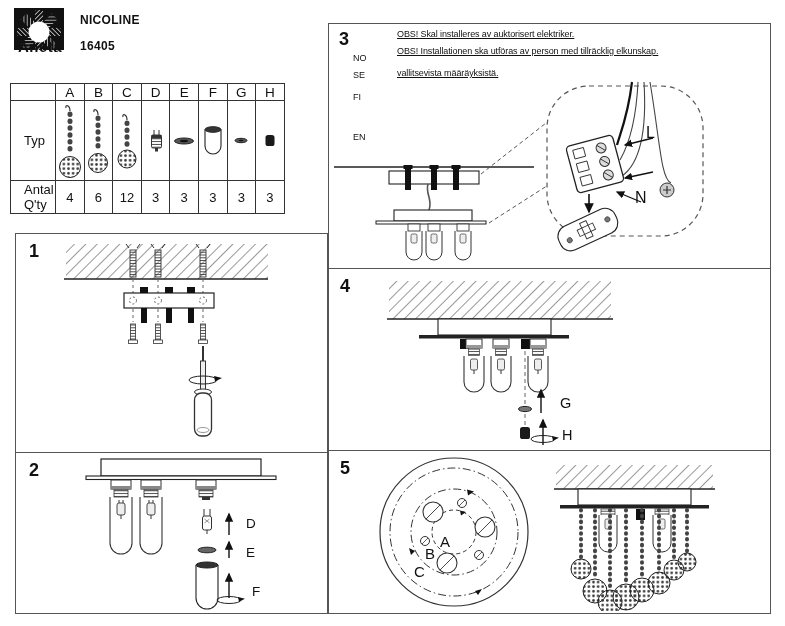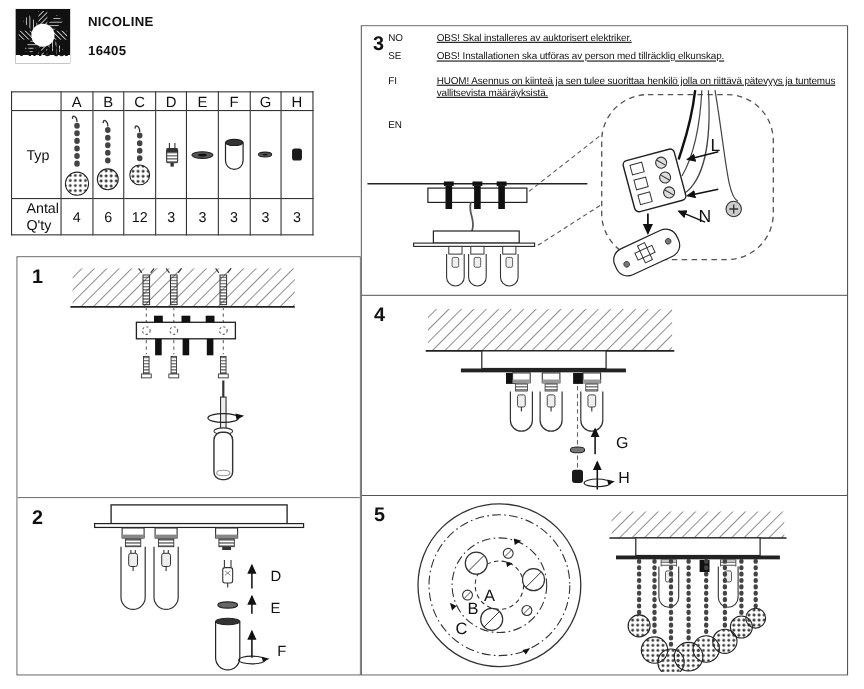--- a/index.html
+++ b/index.html
@@ -15,21 +15,21 @@
   
   table.parts{border-collapse:collapse;table-layout:fixed;background:#fff;}
   table.parts td{border:1px solid #333;padding:0;font-size:13px;vertical-align:middle;}
   table.parts td.hdr{height:16px;text-align:center;font-size:13.5px;}
   table.parts td.typ{height:79px;text-align:center;}
   table.parts td.qty{height:32px;text-align:center;border-radius:12px;}
   table.parts td.lbl{text-align:left;padding-left:13px;font-size:13px;}
   .icon-wrap{display:flex;align-items:center;justify-content:center;width:100%;height:100%;}
   
   .note-row{position:absolute;display:flex;font-size:9px;letter-spacing:-0.1px;line-height:11px;}
-  .note-code{width:44px;flex:none;}
+  .note-code{width:44px;flex:none;margin-top:24px;}
   .note-text{max-width:392px;text-decoration:underline;}
   .note-indent{padding-left:9px;}
   .part-label{position:absolute;font-size:13.5px;}
   .big-label{position:absolute;font-size:16px;}
   svg{display:block;}
   .drawing{position:absolute;}
 </style>
 </head>
 <body>
 
@@ -310,21 +310,20 @@
         <span class="note-code">NO</span>
         <span class="note-text">OBS! Skal installeres av auktorisert elektriker.</span>
       </div>
       <div class="note-row" style="left:24px;top:22px">
         <span class="note-code">SE</span>
         <span class="note-text">OBS! Installationen ska utföras av person med tillräcklig elkunskap.</span>
       </div>
       <div class="note-row" style="left:24px;top:44px">
         <span class="note-code">FI</span>
         <span class="note-text">
-          <span style="display:block">HUOM! Asennus on kiinteä ja sen tulee suorittaa henkilö jolla on riittävä pätevyys ja tuntemus</span>
           <span style="display:block">vallitsevista määräyksistä.</span>
         </span>
       </div>
       <div class="note-row" style="left:24px;top:84px">
         <span class="note-code">EN</span>
       </div>
 
       <svg class="drawing" style="left:0;top:0" width="441" height="243" viewBox="0 0 441 243">
 
         <line x1="5" y1="143" x2="205" y2="143" stroke="#222" stroke-width="1.3"></line>

